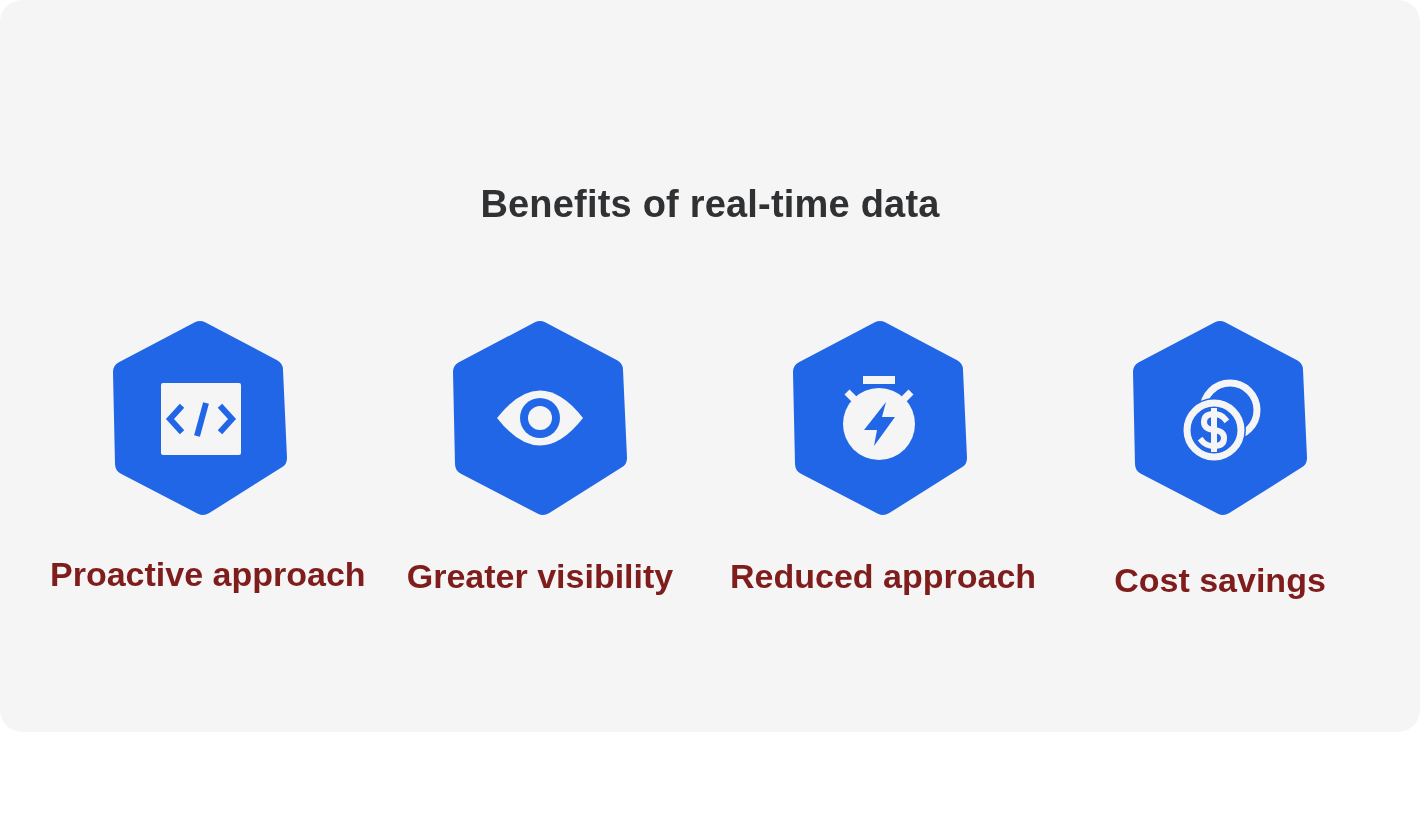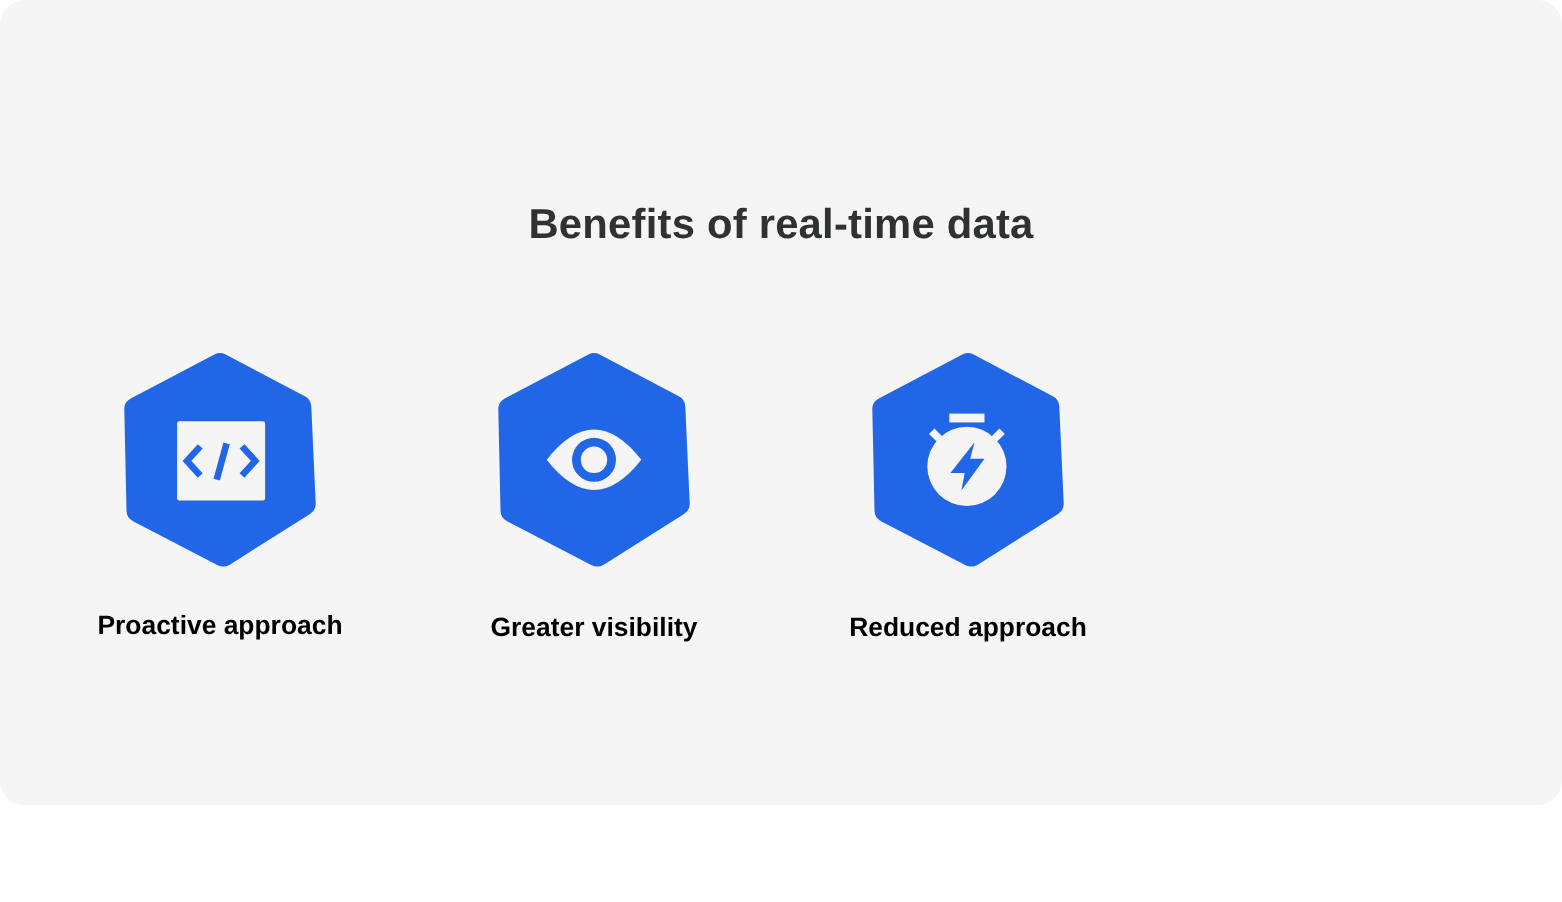--- a/index.html
+++ b/index.html
@@ -1,21 +1,21 @@
 <!DOCTYPE html>
 <html><head>
 <meta charset="utf-8">
 <style>
   html, body { margin: 0; padding: 0; background: #ffffff; }
   body { width: 1420px; height: 820px; position: relative; overflow: hidden; font-family: "Liberation Sans", "DejaVu Sans", sans-serif; }
   .card { position: absolute; left: 0; top: 0; width: 1420px; height: 732px; background: #f5f5f6; border-radius: 22px; }
   .title { position: absolute; left: 0; right: 0; top: 183px; text-align: center; font-size: 38px; font-weight: 700; color: #2f3133; letter-spacing: 0.2px; }
   .benefit { position: absolute; width: 300px; }
   .hex { position: absolute; }
-  .label { position: absolute; left: 0; width: 100%; text-align: center; font-size: 24px; font-weight: 700; color: #000000; white-space: nowrap; }
+  .label { position: absolute; left: 0; width: 100%; text-align: center; font-size: 34px; font-weight: 700; color: #7f1d1d; white-space: nowrap; }
 </style>
 </head>
 <body>
 
 <div class="card">
   <div class="title">Benefits of real-time data</div>
 
   <div class="benefit" style="left:50px; top:320px; height:280px;">
     <svg class="hex" style="left:60px; top:0px;" width="180" height="200" viewBox="0 0 180 200">
       <polygon points="90,12 162,50 166,138 93,184 16,144 14,52" fill="#2266e8" stroke="#2266e8" stroke-width="22" stroke-linejoin="round"></polygon>
@@ -48,13 +48,26 @@
         <rect x="73" y="56" width="32" height="8" fill="#f5f5f6"></rect>
         <line x1="57" y1="72" x2="64" y2="79" stroke="#f5f5f6" stroke-width="7"></line>
         <line x1="121" y1="72" x2="114" y2="79" stroke="#f5f5f6" stroke-width="7"></line>
         <circle cx="89" cy="104" r="36" fill="#f5f5f6"></circle>
         <polygon points="96,82 74,110 87,110 84,126 105,97 92,97" fill="#2266e8"></polygon>
       </g>
     </svg>
     <div class="label" style="top:237px;">Reduced approach</div>
   </div>
 
+  <div class="benefit" style="left:1070px; top:320px; height:280px;">
+    <svg class="hex" style="left:60px; top:0px;" width="180" height="200" viewBox="0 0 180 200">
+      <polygon points="90,12 162,50 166,138 93,184 16,144 14,52" fill="#2266e8" stroke="#2266e8" stroke-width="22" stroke-linejoin="round"></polygon>
+      <g>
+        <circle cx="100" cy="90" r="27" fill="none" stroke="#f5f5f6" stroke-width="7"></circle>
+        <circle cx="84" cy="110" r="32" fill="#2266e8"></circle>
+        <circle cx="84" cy="110" r="27" fill="none" stroke="#f5f5f6" stroke-width="7"></circle>
+        <path d="M95,99 Q91,94 84,94 Q74,94 74,102 Q74,109 84,110 Q94,111 94,118 Q94,126 84,126 Q76,126 72,121" fill="none" stroke="#f5f5f6" stroke-width="6" stroke-linecap="square"></path>
+        <line x1="84" y1="88" x2="84" y2="132" stroke="#f5f5f6" stroke-width="6"></line>
+      </g>
+    </svg>
+    <div class="label" style="top:241px;">Cost savings</div>
+  </div>
 </div>
 
 </body></html>

